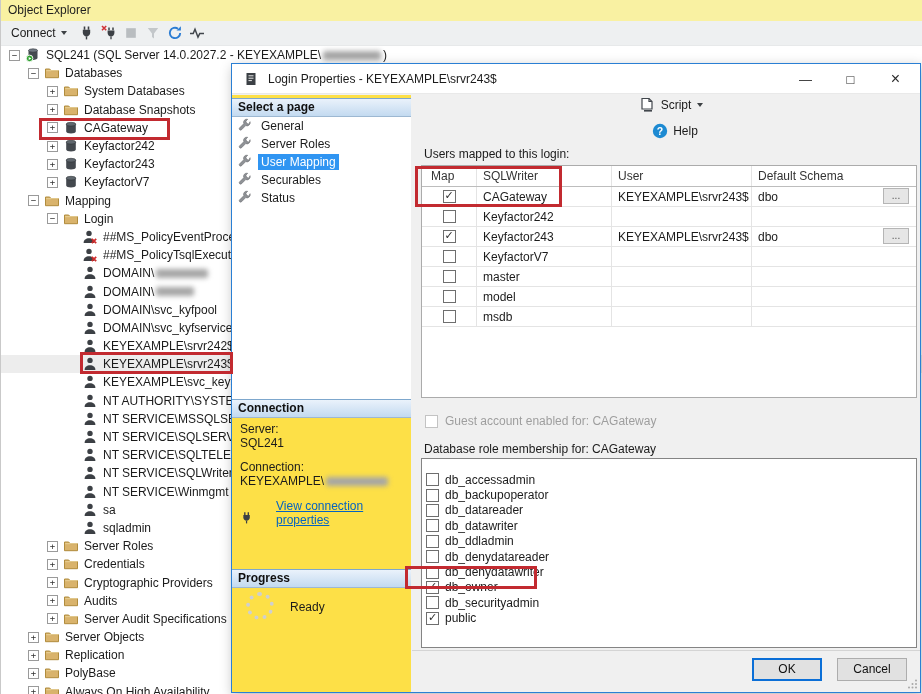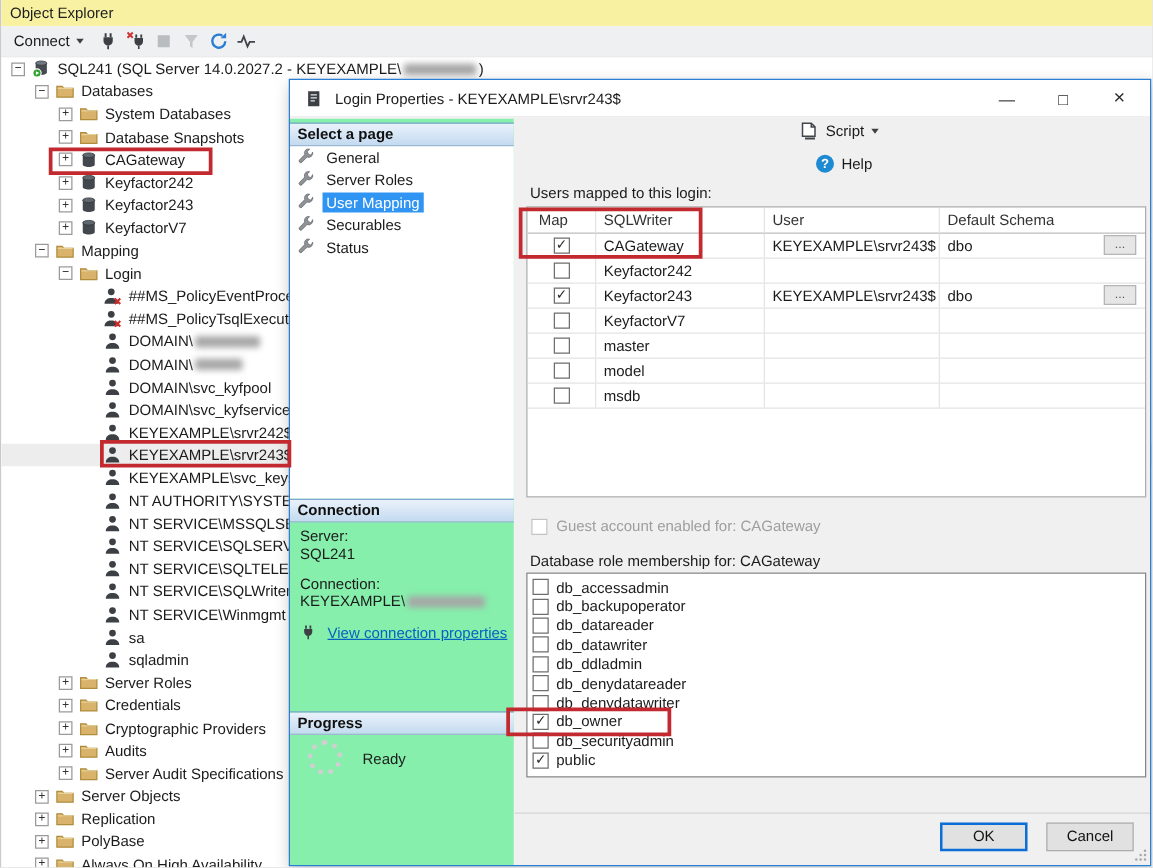--- a/index.html
+++ b/index.html
@@ -31,21 +31,21 @@
   .dialog{position:absolute;left:230px;top:63px;width:690px;height:630px;background:#f0f0f0;
     border:1px solid #2a7fd4;box-sizing:border-box;box-shadow:2px 4px 12px rgba(0,0,0,.28);z-index:5;}
   .dlg-title{position:absolute;top:0;left:0;right:0;height:30px;background:#fff;display:flex;
     align-items:center;gap:9px;padding-left:11px;border-bottom:1px solid #e9e9e9;box-sizing:border-box;}
   .win-btns{position:absolute;right:2px;top:0;height:30px;display:flex;}
   .win-btn{width:45px;height:30px;display:flex;align-items:center;justify-content:center;
     font-size:13px;color:#2b2b2b;}
   .sec-header{height:17px;background:linear-gradient(#eaf2fb,#c3daf0);border-top:1px solid #7da7cd;
     border-bottom:1px solid #9db8d2;font-weight:bold;color:#101010;padding-left:6px;line-height:16px;
     box-sizing:content-box;}
-  .dlg-left{position:absolute;top:31px;left:0;width:179px;bottom:0;background:#86efac;}
+  .dlg-left{position:absolute;top:31px;left:0;width:179px;bottom:0;background:#fde047;}
   .page-list-bg{position:absolute;top:21px;left:0;right:0;height:283px;background:#fff;}
   .lp-abs{position:absolute;left:0;right:0;}
   .page-list{position:absolute;top:22px;left:0;right:0;}
   .page-item{height:18px;display:flex;align-items:center;gap:4px;padding-left:6px;}
   .page-item .lbl{padding:1px 3px;}
   .page-item.selected .lbl{background:#3095f2;color:#fff;}
   .conn-text{position:absolute;left:8px;color:#1b1b1b;}
   .link{color:#0563c1;text-decoration:underline;}
   .spinner{position:absolute;left:14px;top:497px;width:28px;height:28px;border:4px dotted #cfcfcf;
     border-radius:50%;box-sizing:border-box;}
@@ -70,22 +70,22 @@
   .c-user{width:140px;padding-left:6px;}
   .c-schema{flex:1;padding-left:6px;position:relative;border-right:none;}
   .browse{position:absolute;right:7px;top:1px;width:26px;height:16px;background:#e6e6e6;
     border:1px solid #b5b5b5;font-size:10px;line-height:13px;text-align:center;color:#555;box-sizing:border-box;}
   .cb{width:13px;height:13px;border:1px solid #6e6e6e;background:#fff;box-sizing:border-box;
     position:relative;flex:none;}
   .cb.checked::after{content:"✓";position:absolute;left:1px;top:-2px;font-size:11px;color:#2b2b2b;}
   .cb.disabled{border-color:#c3c3c3;}
   .guest{position:absolute;top:319px;left:13px;display:flex;align-items:center;gap:7px;color:#9e9e9e;}
   .roles-label{position:absolute;top:347px;left:12px;}
-  .roles-box{position:absolute;top:363px;left:9px;width:496px;height:164px;background:#fff;
-    border:1px solid #848484;box-sizing:border-box;padding-top:3px;overflow:hidden;}
+  .roles-box{position:absolute;top:363px;left:9px;width:496px;height:190px;background:#fff;
+    border:1px solid #848484;box-sizing:border-box;padding-top:13px;overflow:hidden;}
   .role-item{height:15.4px;display:flex;align-items:center;gap:6px;padding-left:4px;}
   .footer-line{position:absolute;left:180px;right:0;bottom:41px;border-top:1px solid #d4d4d4;}
   .btn{position:absolute;bottom:11px;width:70px;height:23px;background:#e1e1e1;border:1px solid #adadad;
     text-align:center;line-height:21px;color:#111;box-sizing:border-box;}
   .btn.ok{right:98px;border:2px solid #0b6fd7;line-height:19px;}
   .btn.cancel{right:13px;}
   .grip{position:absolute;right:2px;bottom:2px;width:12px;height:12px;}
   
   .anno{position:absolute;border:3px solid #c22a30;box-sizing:border-box;pointer-events:none;z-index:10;}
   #anno-cagateway{left:38px;top:118px;width:131px;height:22px;}
@@ -591,21 +591,21 @@
           </div>
         </div>
 
       <div class="sec-header lp-abs" style="top:304px;">Connection</div>
       <div class="conn-text" style="top:327px;">Server:</div>
       <div class="conn-text" style="top:341px;">SQL241</div>
       <div class="conn-text" style="top:365px;">Connection:</div>
       <div class="conn-text" style="top:379px;">
         <span>KEYEXAMPLE\</span><span class="redact" style="width:62px;"></span>
       </div>
-      <div class="conn-text" style="top:404px;display:flex;align-items:flex-start;gap:6px;">
+      <div class="conn-text" style="top:404px;display:flex;align-items:flex-end;gap:20px;">
         <span class="icn" id="connprops-icon">
             <svg width="14" height="14" viewBox="0 0 16 16">
               <path d="M5.5 1.5v3M9.5 1.5v3" stroke="#3c4045" stroke-width="1.6"></path>
               <path d="M3.8 4.7h7.4v2.8c0 2-1.7 3.7-3.7 3.7S3.8 9.5 3.8 7.5z" fill="#3c4045"></path>
               <path d="M7.5 11.2v3" stroke="#3c4045" stroke-width="1.4"></path>
             </svg>
           </span>
         <span class="link">View connection properties</span>
       </div>
 

